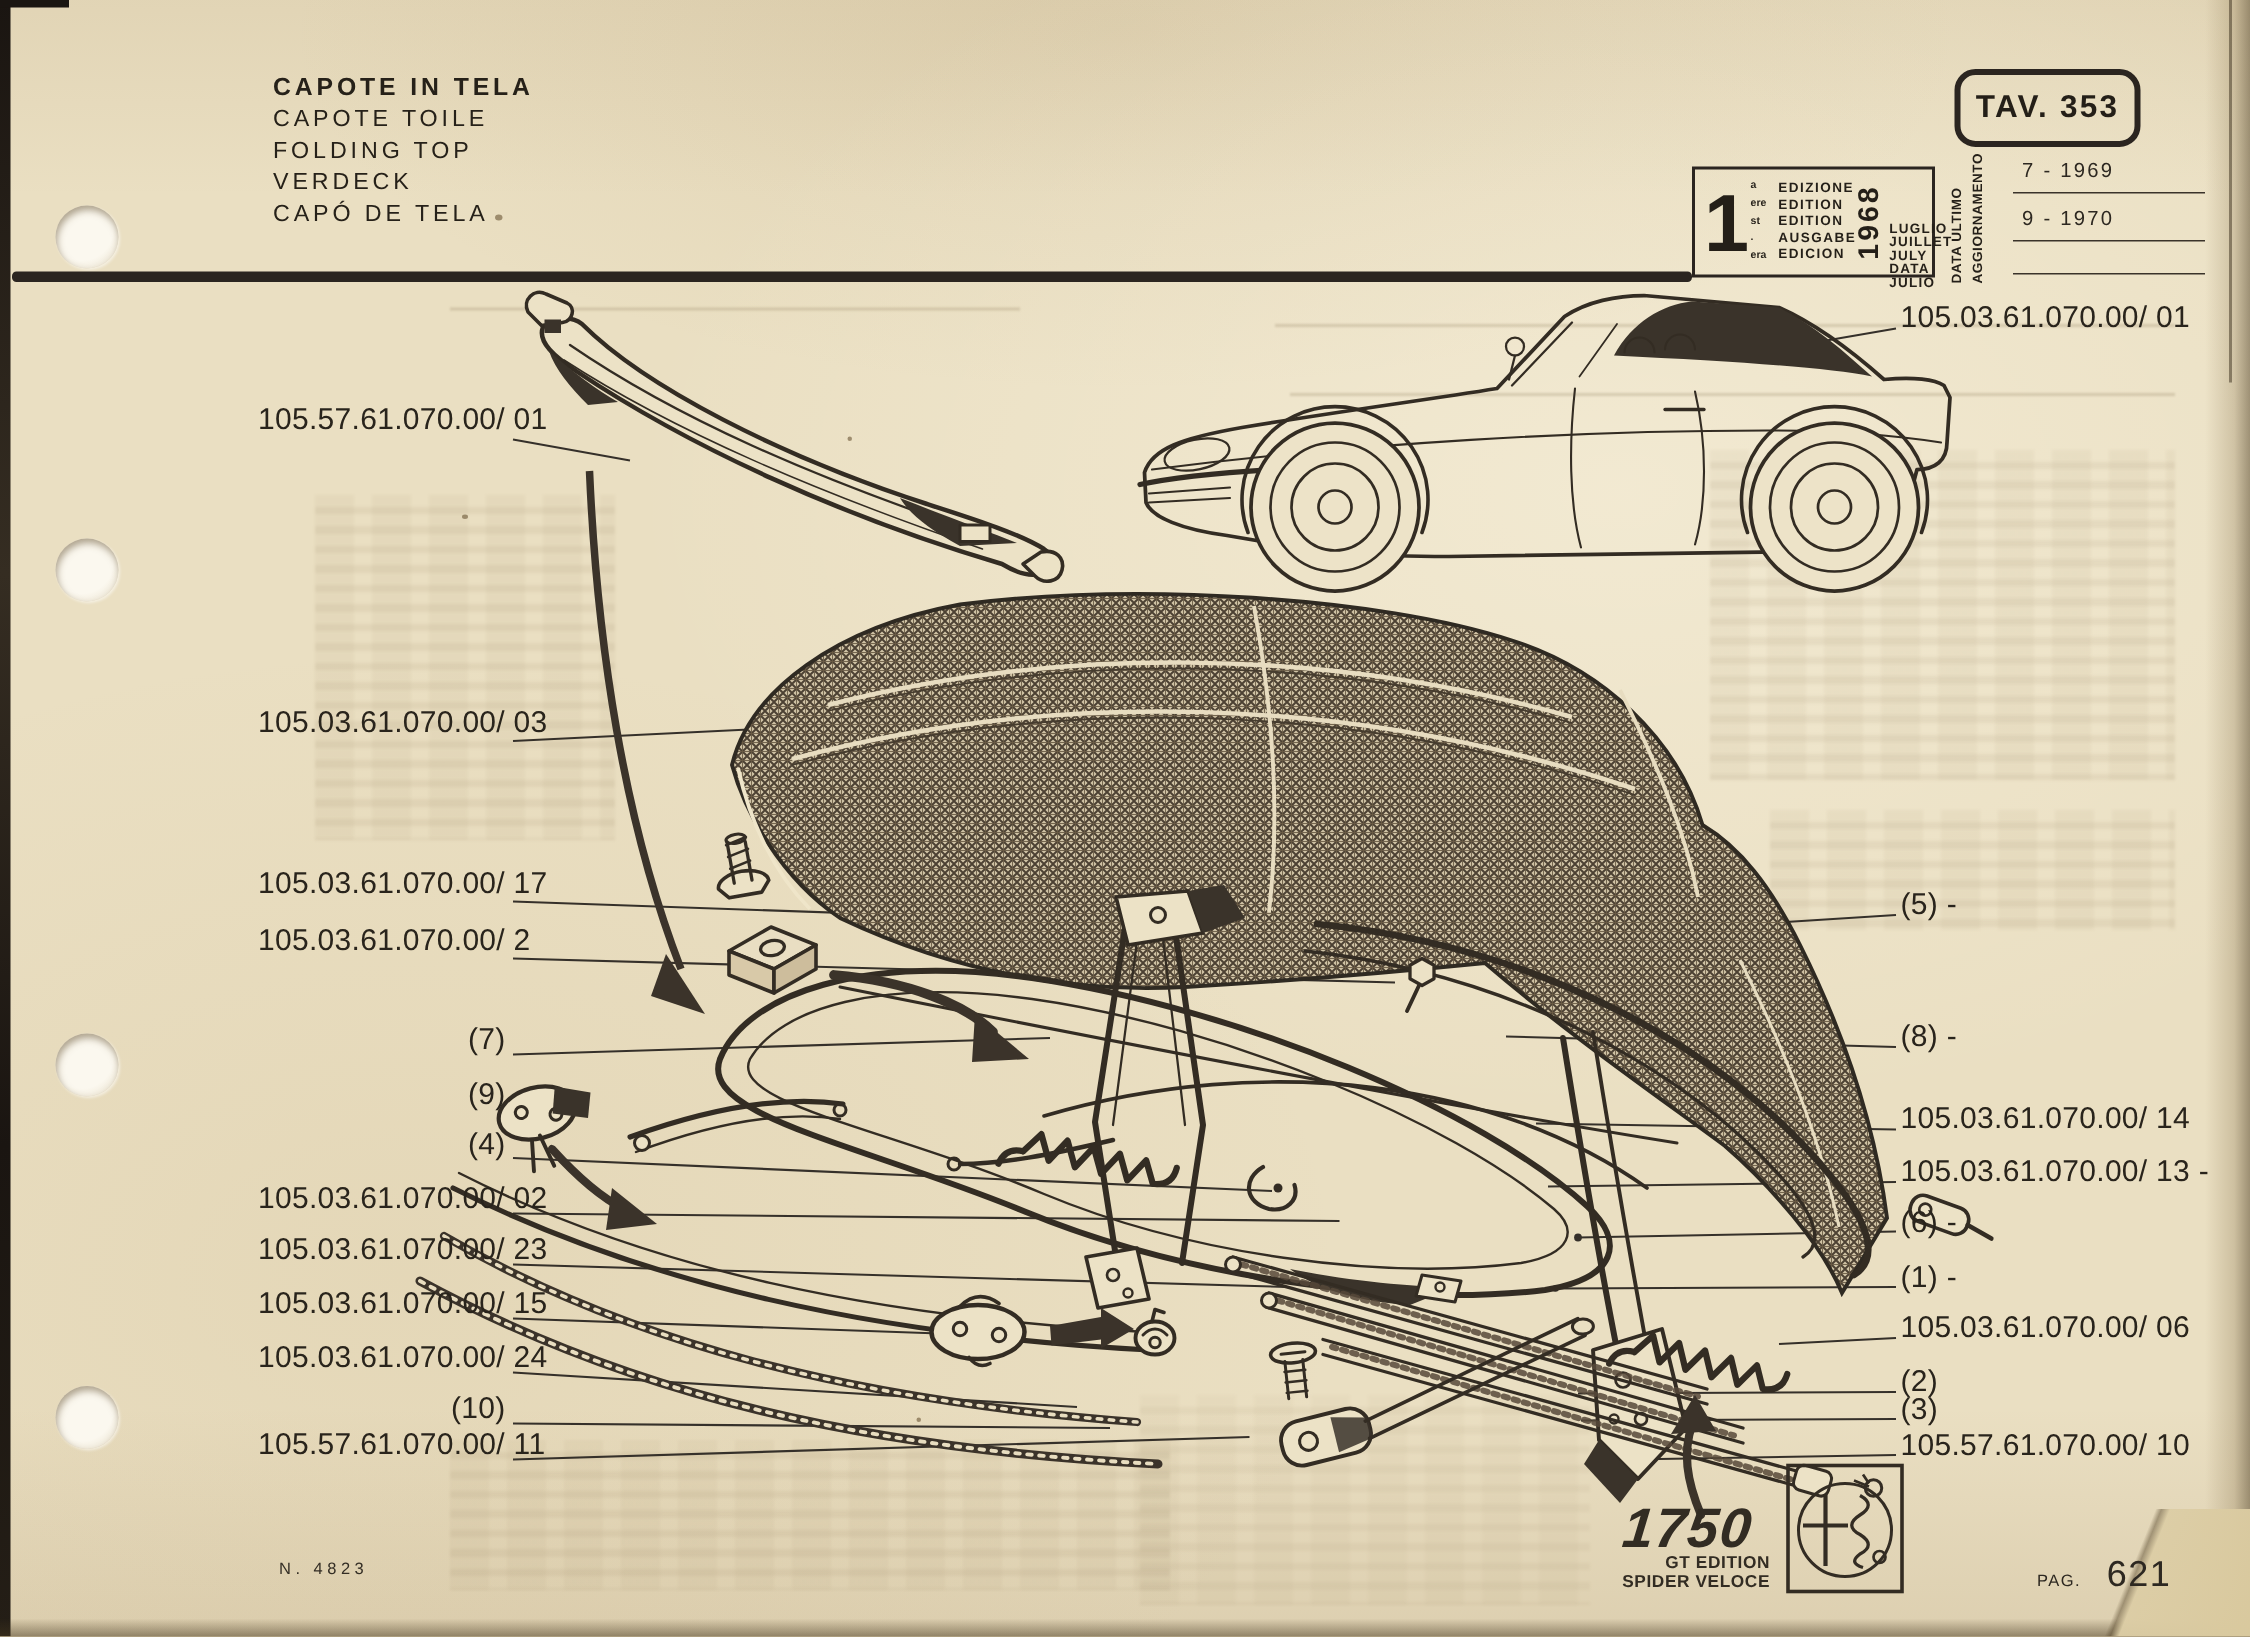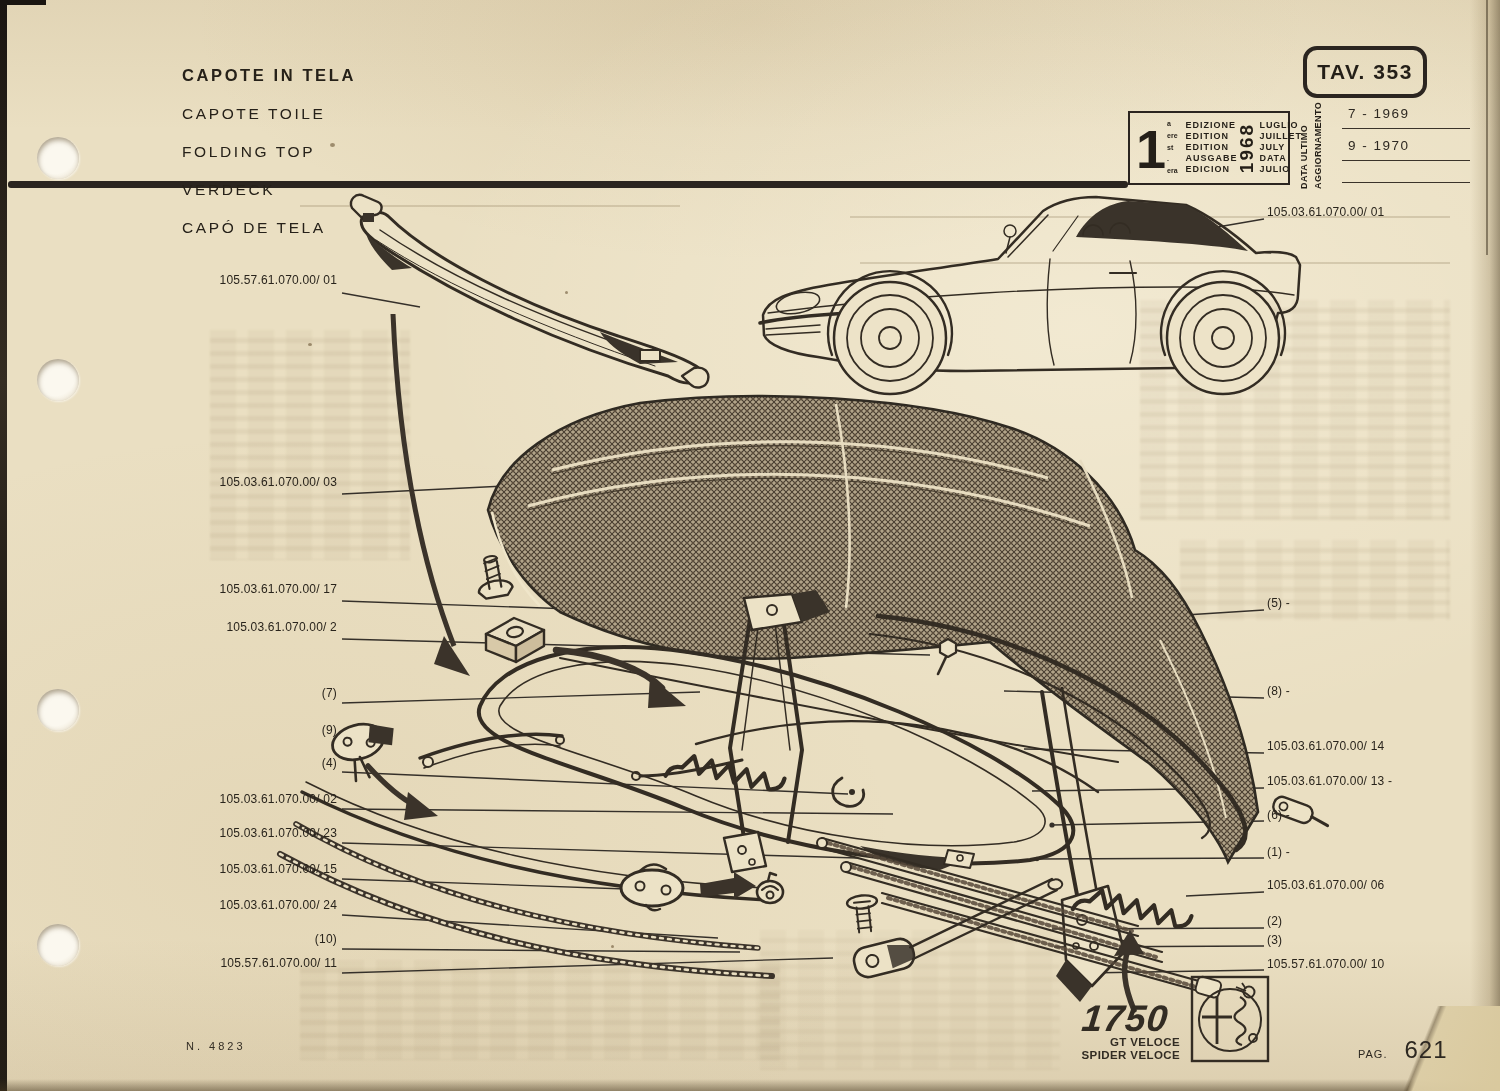--- a/index.html
+++ b/index.html
@@ -20,39 +20,39 @@
   .corner-fold{right:0;bottom:0;width:160px;height:85px;
     background:linear-gradient(112deg,transparent 50%,rgba(80,64,36,.45) 52%,rgba(220,205,165,.95) 55%,#d9c99e);}
   .top-nub{left:0;top:0;width:46px;height:5px;background:#1a1511;}
   
   .hole{width:42px;height:42px;border-radius:50%;
     background:radial-gradient(circle at 42% 38%, #fbf8ef 0 58%, #f1ebdc 78%, #e0d5bb 100%);
     box-shadow:inset 1px 3px 5px rgba(100,80,45,.5), 1px 1px 2px rgba(255,255,255,.55);}
   
   .rule{left:8px;top:181px;width:1120px;height:7px;background:#2b2520;border-radius:3px;}
   .title{left:182px;top:48px;line-height:21px;}
-  .title div{letter-spacing:2.6px;font-size:15.5px;color:#262119;margin-top:17px;}
+  .title div{letter-spacing:2.6px;font-size:15.5px;color:#262119;}
   .title div:first-child{font-weight:700;font-size:16.5px;}
   .tav-box{left:1303px;top:46px;width:116px;height:44px;border:4px solid #2b2520;border-radius:14px;
     display:flex;align-items:center;justify-content:center;font-weight:700;font-size:21px;letter-spacing:1.5px;color:#241f18;}
   .ed-box{left:1128px;top:111px;width:162px;height:74px;border:2.5px solid #2b2520;display:flex;box-sizing:border-box;padding:3px 4px 3px 6px;}
   .ed-one{font-size:54px;font-weight:900;line-height:66px;color:#241f18;letter-spacing:0;}
   .ed-suf{display:flex;flex-direction:column;justify-content:space-between;padding:4px 0 6px 1px;width:16px;}
   .ed-suf div{font-size:7px;font-weight:700;line-height:7px;color:#241f18;}
   .ed-words{display:flex;flex-direction:column;justify-content:space-between;padding:5px 0 6px 8px;flex:1;}
   .ed-words div{font-size:9px;font-weight:700;letter-spacing:1px;color:#241f18;line-height:9px;}
   .ed-year{width:20px;display:flex;align-items:center;justify-content:center;}
   .ed-year div{transform:rotate(-90deg);font-size:19px;font-weight:900;letter-spacing:2px;color:#241f18;}
-  .ed-months{display:flex;flex-direction:column;justify-content:space-between;padding:5px 0 6px 2px;width:54px;}
+  .ed-months{display:flex;flex-direction:column;justify-content:space-between;padding:5px 0 6px 2px;width:54px;margin-top:27px;}
   .ed-months div{font-size:9px;font-weight:700;letter-spacing:.8px;color:#241f18;line-height:9px;}
   .upd-label{left:1297px;top:99px;height:90px;width:32px;writing-mode:vertical-rl;transform:rotate(180deg);
     font-size:9px;font-weight:700;letter-spacing:.4px;line-height:14px;color:#241f18;}
   .upd-row{left:1342px;width:122px;border-bottom:1.6px solid #3a332a;font-size:13.5px;letter-spacing:1.5px;color:#2d2821;padding:0 0 2px 6px;}
   
-  .pl{position:absolute;font-size:12px;letter-spacing:.2px;color:#29241c;height:22px;line-height:22px;white-space:nowrap;}
+  .pl{position:absolute;font-size:20px;letter-spacing:.2px;color:#29241c;height:22px;line-height:22px;white-space:nowrap;}
   .pl-l{left:172px;width:165px;text-align:right;}
   .pl-r{left:1267px;text-align:left;}
   
   .nref{left:186px;top:1040px;font-size:11px;letter-spacing:3px;color:#332d24;}
   .model{left:1082px;top:998px;width:100px;font-size:37px;font-weight:900;font-style:italic;letter-spacing:1px;color:#322c23;transform:skewX(-6deg);}
   .model-sub{left:1008px;width:172px;text-align:right;font-size:11.5px;font-weight:700;letter-spacing:.4px;color:#322c23;line-height:13px;}
   .pag{left:1358px;top:1036px;font-size:11px;letter-spacing:1px;color:#2d2821;}
   .pag b{font-size:24px;font-weight:400;letter-spacing:1px;margin-left:17px;}
   
   .ghost{position:absolute;opacity:.5;filter:blur(1.2px);pointer-events:none;
@@ -396,21 +396,21 @@
   <div class="pl pl-r" style="top:770px">105.03.61.070.00/ 13 -</div>
   <div class="pl pl-r" style="top:804px">(6) -</div>
   <div class="pl pl-r" style="top:841px">(1) -</div>
   <div class="pl pl-r" style="top:874px">105.03.61.070.00/ 06</div>
   <div class="pl pl-r" style="top:910px">(2)</div>
   <div class="pl pl-r" style="top:929px">(3)</div>
   <div class="pl pl-r" style="top:953px">105.57.61.070.00/ 10</div>
 
   <div class="abs nref">N. 4823</div>
   <div class="abs model">1750</div>
-  <div class="abs model-sub" style="top:1036px;">GT VELOCE</div>
+  <div class="abs model-sub" style="top:1036px;">GT EDITION</div>
   <div class="abs model-sub" style="top:1049px;">SPIDER VELOCE</div>
 
   <svg class="abs" style="left:1190px;top:975px;" width="80" height="90" viewBox="0 0 80 90">
     <rect x="2" y="2" width="76" height="84" fill="none" stroke="#332c23" stroke-width="2.4"></rect>
     <circle cx="40" cy="45" r="31" fill="none" stroke="#332c23" stroke-width="2"></circle>
     <path d="M27,21 V69 M12,42 H42" stroke="#332c23" stroke-width="2.8" fill="none"></path>
     <path d="M50,22 q11,6 0,13 q-11,7 0,13 q11,7 0,13 q-8,6 2,9" stroke="#332c23" stroke-width="2.2" fill="none"></path>
     <circle cx="59" cy="17" r="5.5" fill="none" stroke="#332c23" stroke-width="2"></circle>
     <path d="M46,12 l10,4 M52,8 l4,6" stroke="#332c23" stroke-width="1.8" fill="none"></path>
     <circle cx="63" cy="63" r="4" fill="none" stroke="#332c23" stroke-width="1.8"></circle>

